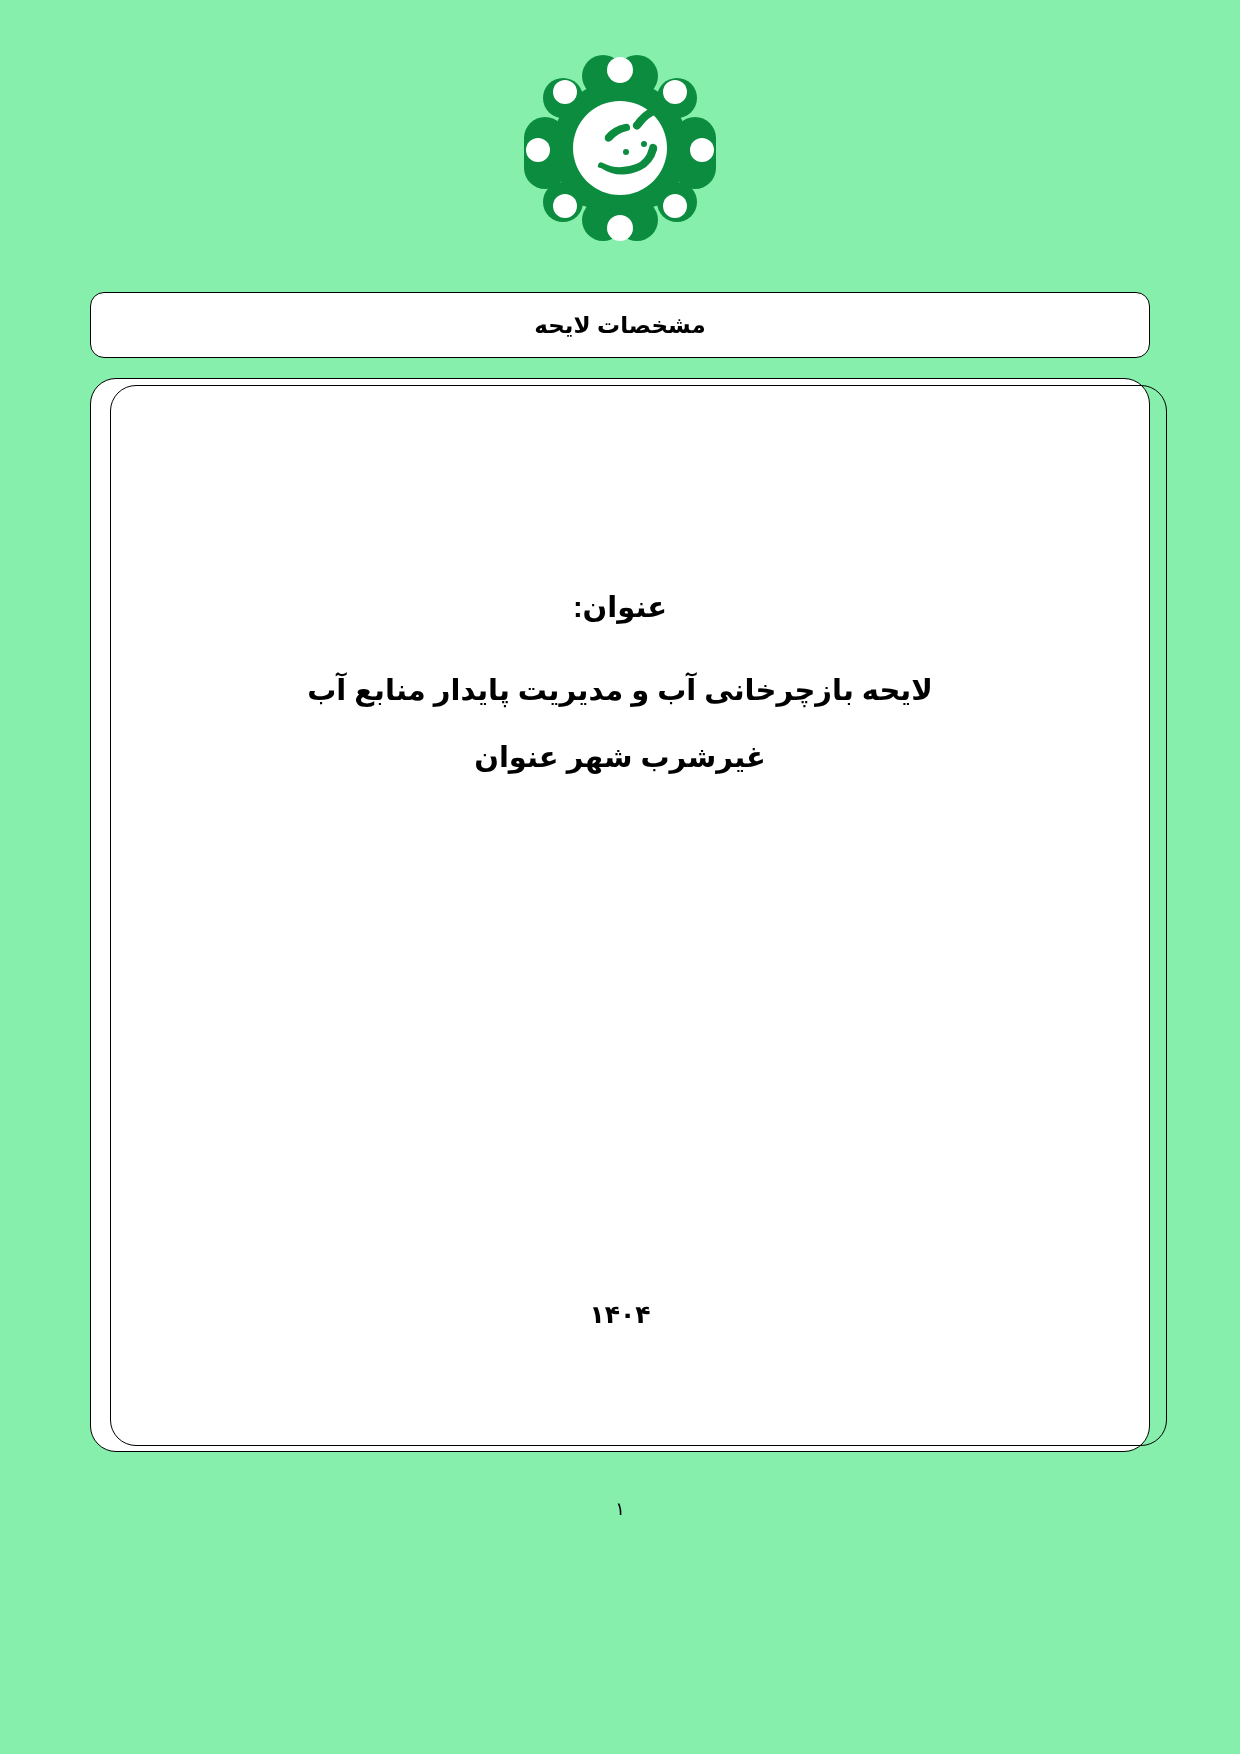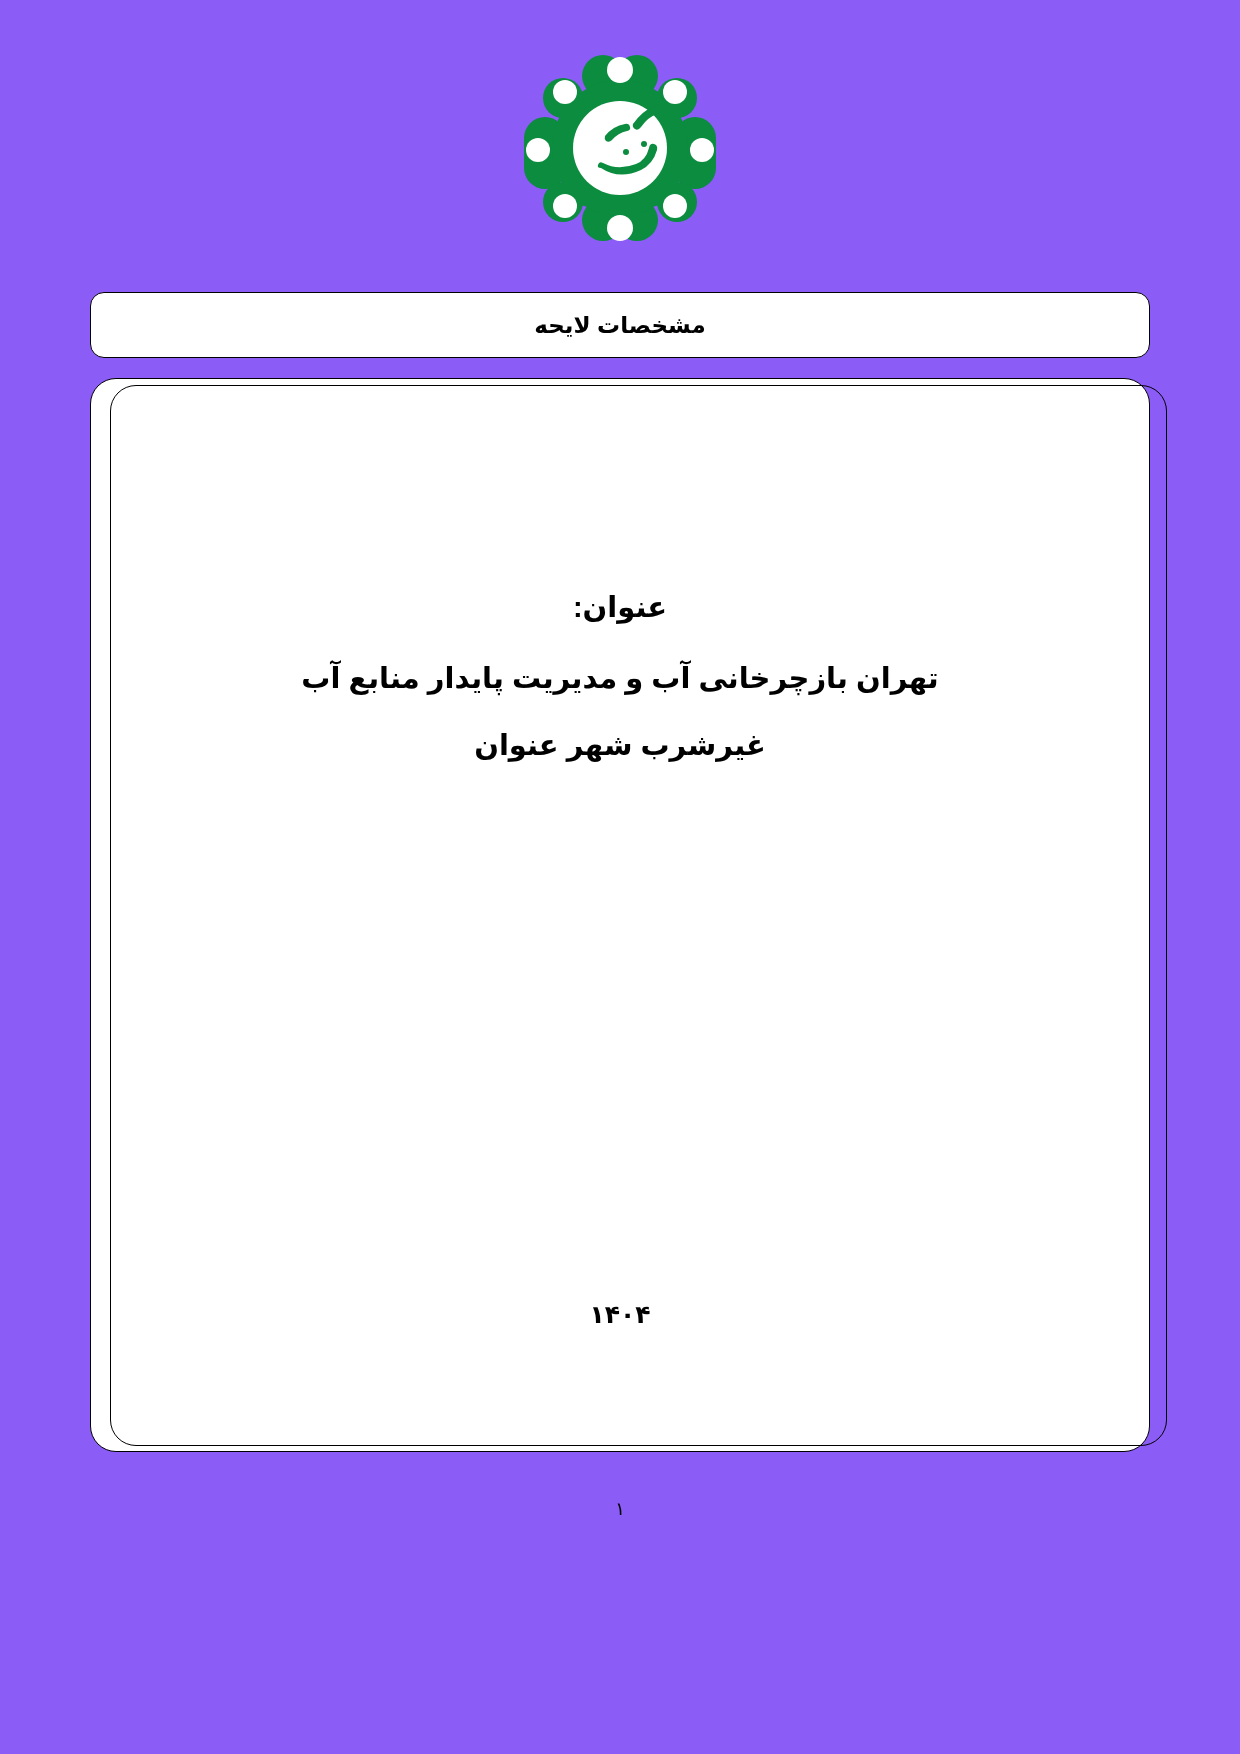--- a/index.html
+++ b/index.html
@@ -12,21 +12,21 @@
     height: 1754px;
     position: relative;
     font-family: "Liberation Sans", "DejaVu Sans", sans-serif;
     color: #000000;
     overflow: hidden;
   }
 
   .page {
     position: absolute;
     inset: 0;
-    background: #8b5cf6;
+    background: #86efac;
   }
 
   
   .logo-wrap {
     position: absolute;
     top: 40px;
     left: 0;
     right: 0;
     display: flex;
     justify-content: center;
@@ -86,21 +86,21 @@
   .title-block {
     position: absolute;
     top: 590px;
     left: 150px;
     right: 150px;
     text-align: center;
   }
   .title-label {
     font-size: 29px;
     font-weight: bold;
-    margin-bottom: 40px;
+    margin-bottom: 52px;
   }
   .title-line {
     font-size: 29px;
     font-weight: bold;
     line-height: 1.0;
     margin-bottom: 38px;
     white-space: nowrap;
   }
 
   
@@ -192,21 +192,21 @@
 
   <div class="header-pill">
     <span>مشخصات لایحه</span>
   </div>
 
   <div class="body-box-outer"></div>
   <div class="body-box-inner"></div>
 
   <div class="title-block">
     <div class="title-label">عنوان:</div>
-    <div class="title-line">تهران بازچرخانی آب و مدیریت پایدار منابع آب</div>
+    <div class="title-line">لایحه بازچرخانی آب و مدیریت پایدار منابع آب</div>
     <div class="title-line">غیرشرب شهر عنوان</div>
   </div>
 
   <div class="year">۱۴۰۴</div>
 
   <div class="page-number">۱</div>
 
 </div>
 
 </body></html>

